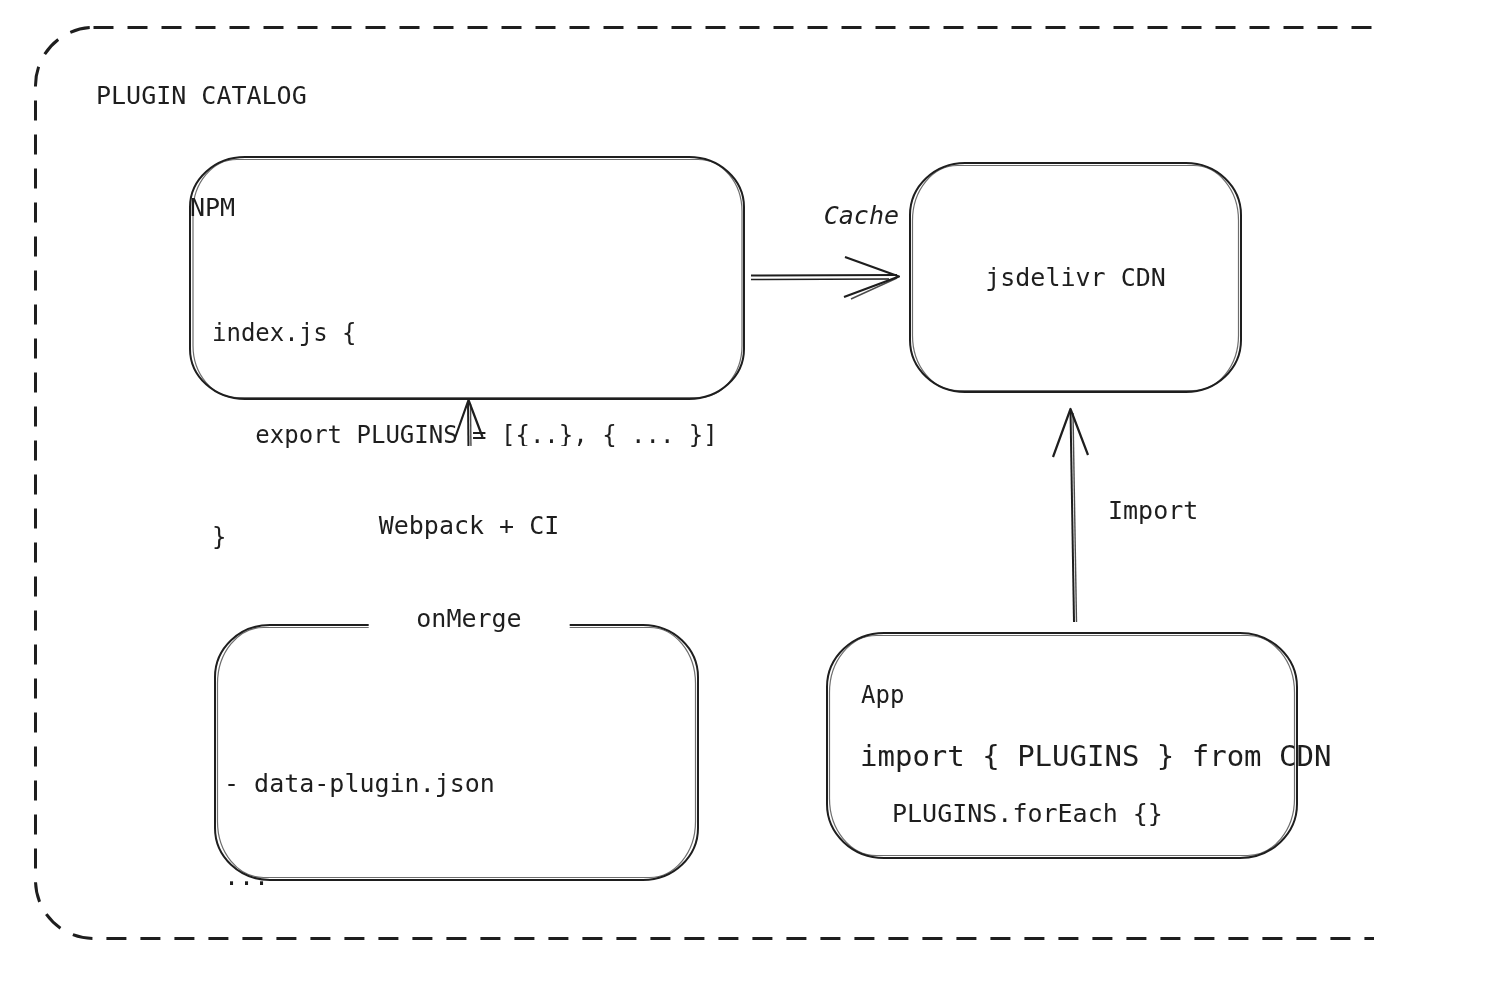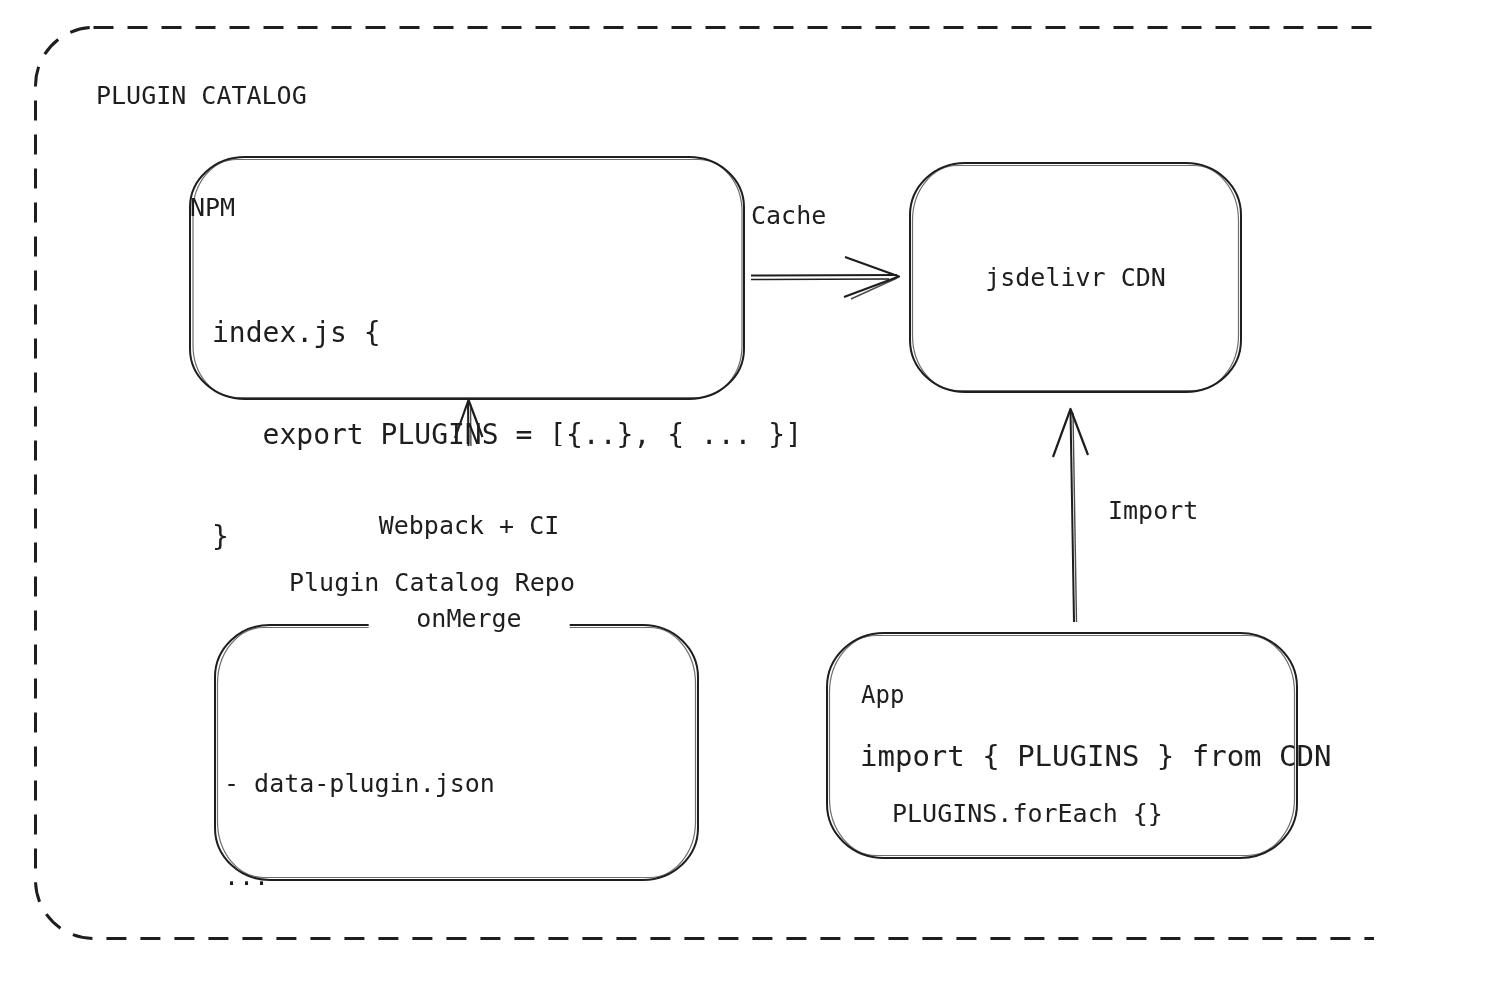--- a/index.html
+++ b/index.html
@@ -17,22 +17,22 @@
   }
   .canvas svg{position:absolute;left:0;top:0;}
   .t{
     position:absolute;
     color:var(--ink);
     white-space:pre;
     font-family:"DejaVu Sans Mono","Liberation Mono",monospace;
   }
   .title{left:96px;top:81px;font-size:25px;}
   .npm-title{left:190px;top:193px;width:474px;text-align:left;font-size:25px;}
-  .npm-code{left:212px;top:248px;font-size:28px;line-height:34px;}
-  .cache-label{left:751px;top:201px;width:148px;text-align:left;font-size:25px;}
+  .npm-code{left:212px;top:248px;font-size:24px;line-height:34px;}
+  .cache-label{left:751px;top:201px;width:148px;text-align:right;font-size:25px;font-style:italic;}
   .cdn-label{left:910px;top:263px;width:331px;text-align:center;font-size:25px;}
   .build-label{
     left:469px;top:446px;transform:translateX(-50%);
     text-align:center;font-size:25px;line-height:31px;
     background:var(--bg);padding:2px 10px;
   }
   .repo-title{left:289px;top:568px;font-size:25px;}
   .repo-items{left:224px;top:706px;font-size:25px;line-height:31px;}
   .app-title{left:861px;top:681px;font-size:24px;}
   .app-code1{left:860px;top:739px;font-size:29px;}
@@ -92,21 +92,20 @@
 
   <div class="t cache-label">Cache</div>
 
   <div class="t cdn-label">jsdelivr CDN</div>
 
   <div class="t build-label">
     <div>Webpack + CI</div>
     <div>onMerge</div>
   </div>
 
-  <div class="t repo-title">Plugin Catalog Repo</div>
   <div class="t repo-items">
     <div>- data-plugin.json</div>
     <div>...</div>
   </div>
 
   <div class="t app-title">App</div>
   <div class="t app-code1">import { PLUGINS } from CDN</div>
   <div class="t app-code2">PLUGINS.forEach {}</div>
 
   <div class="t import-label">Import</div>

